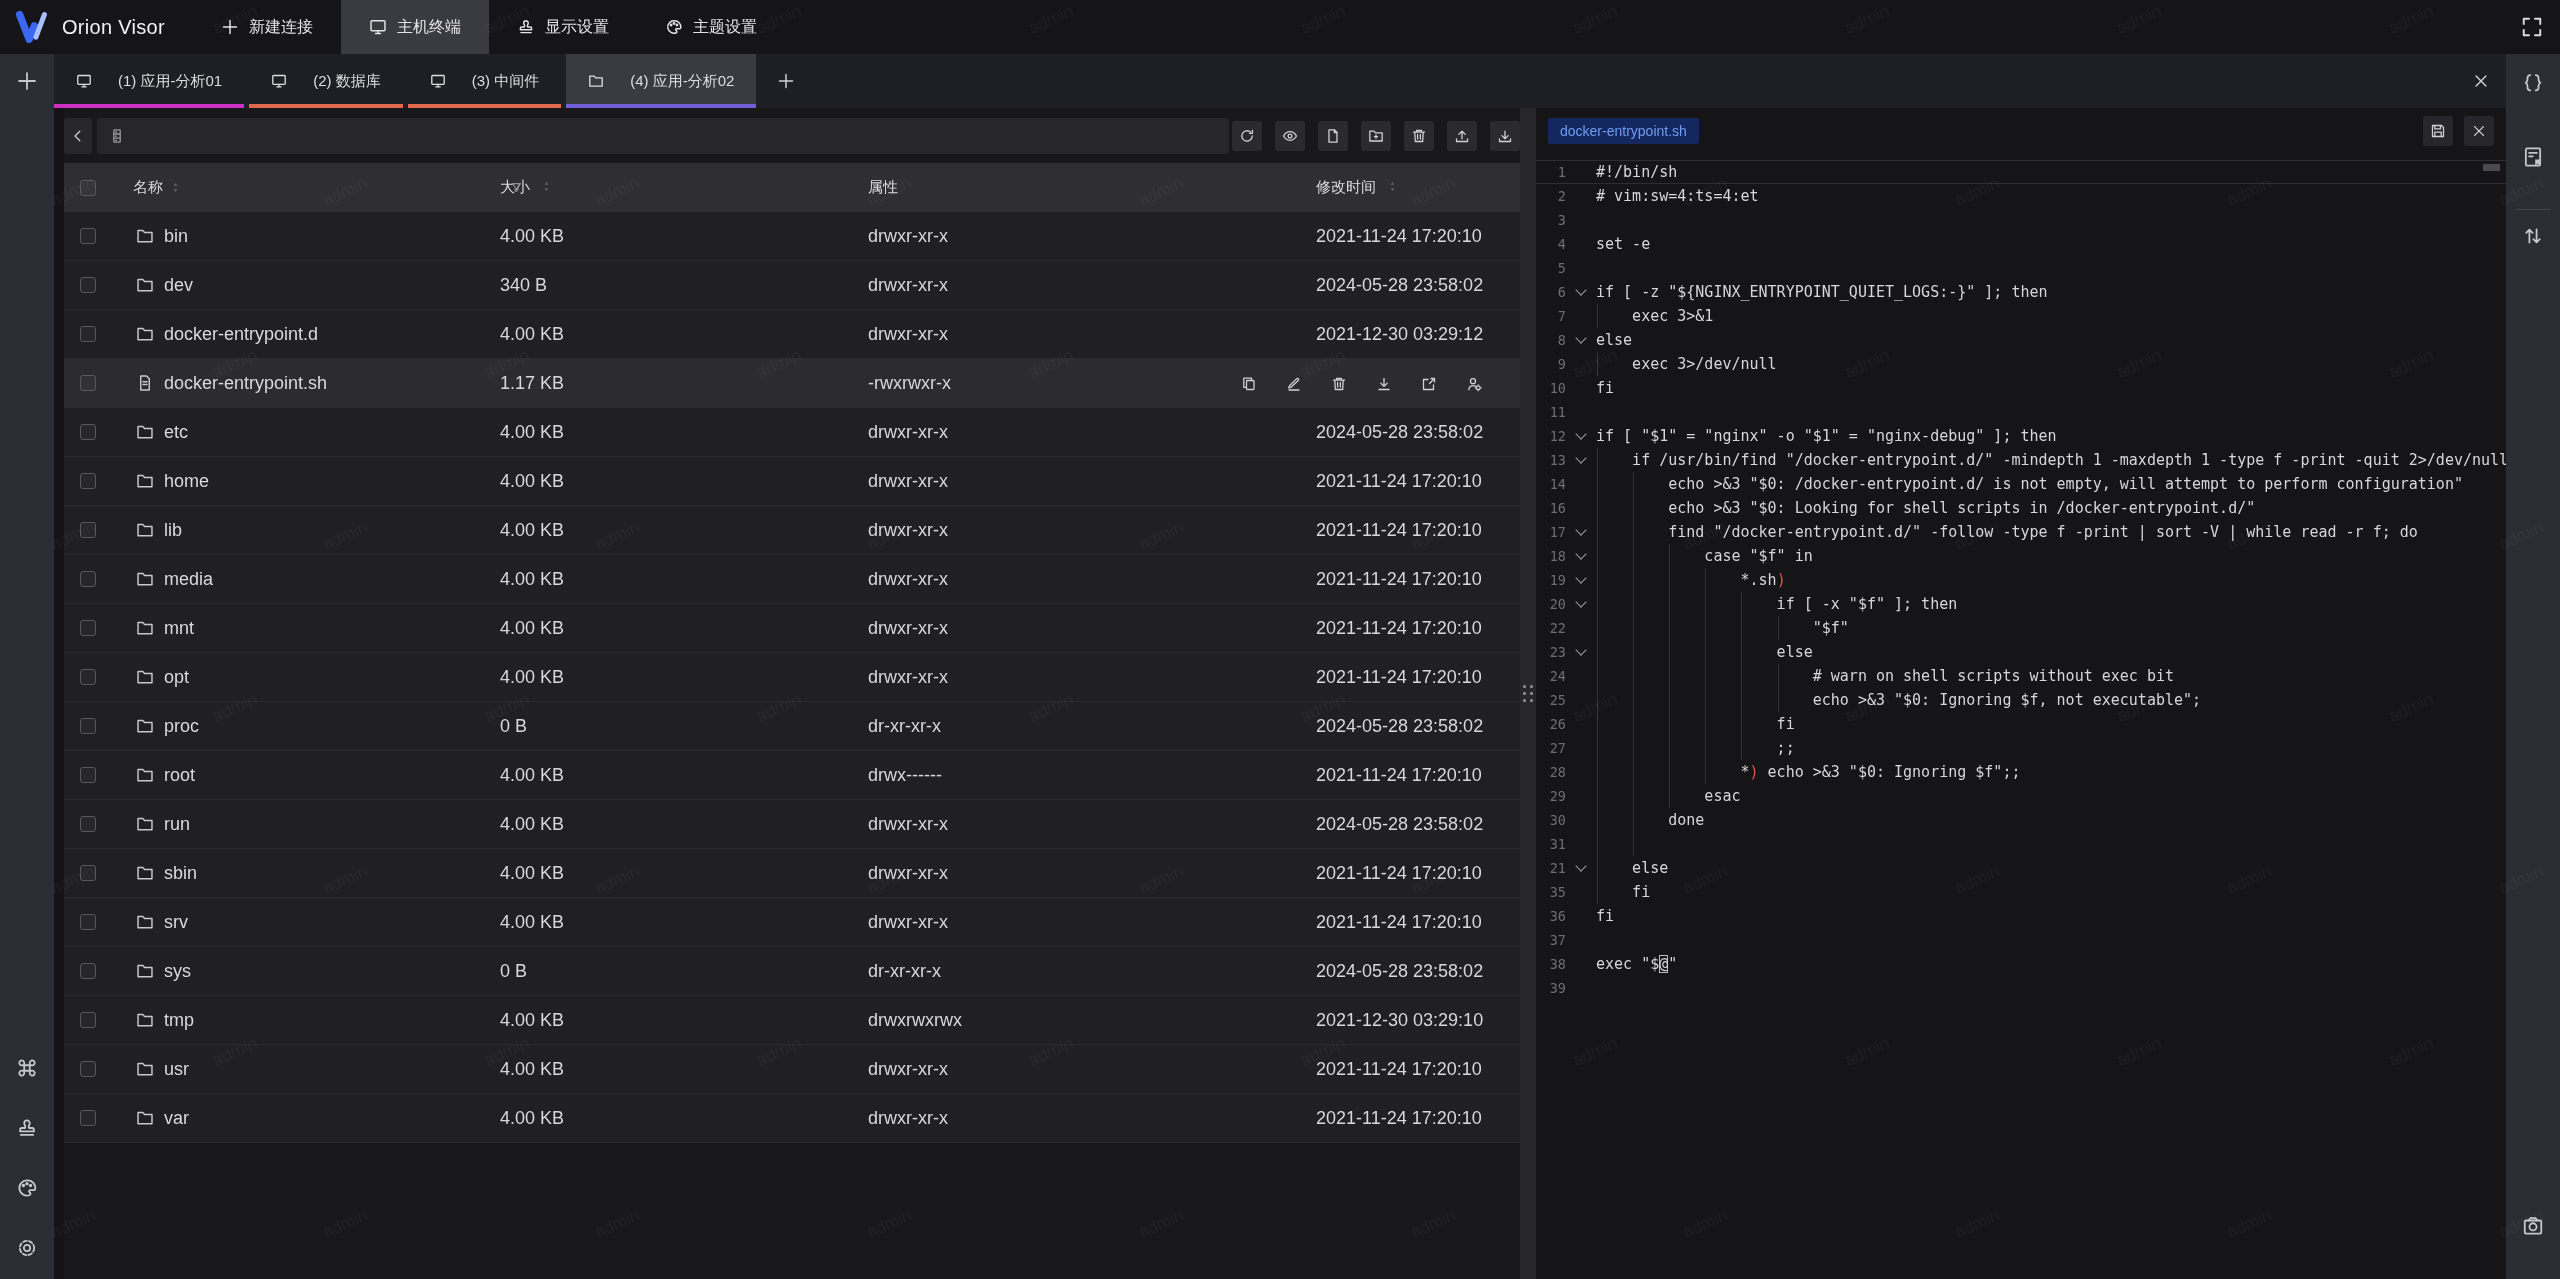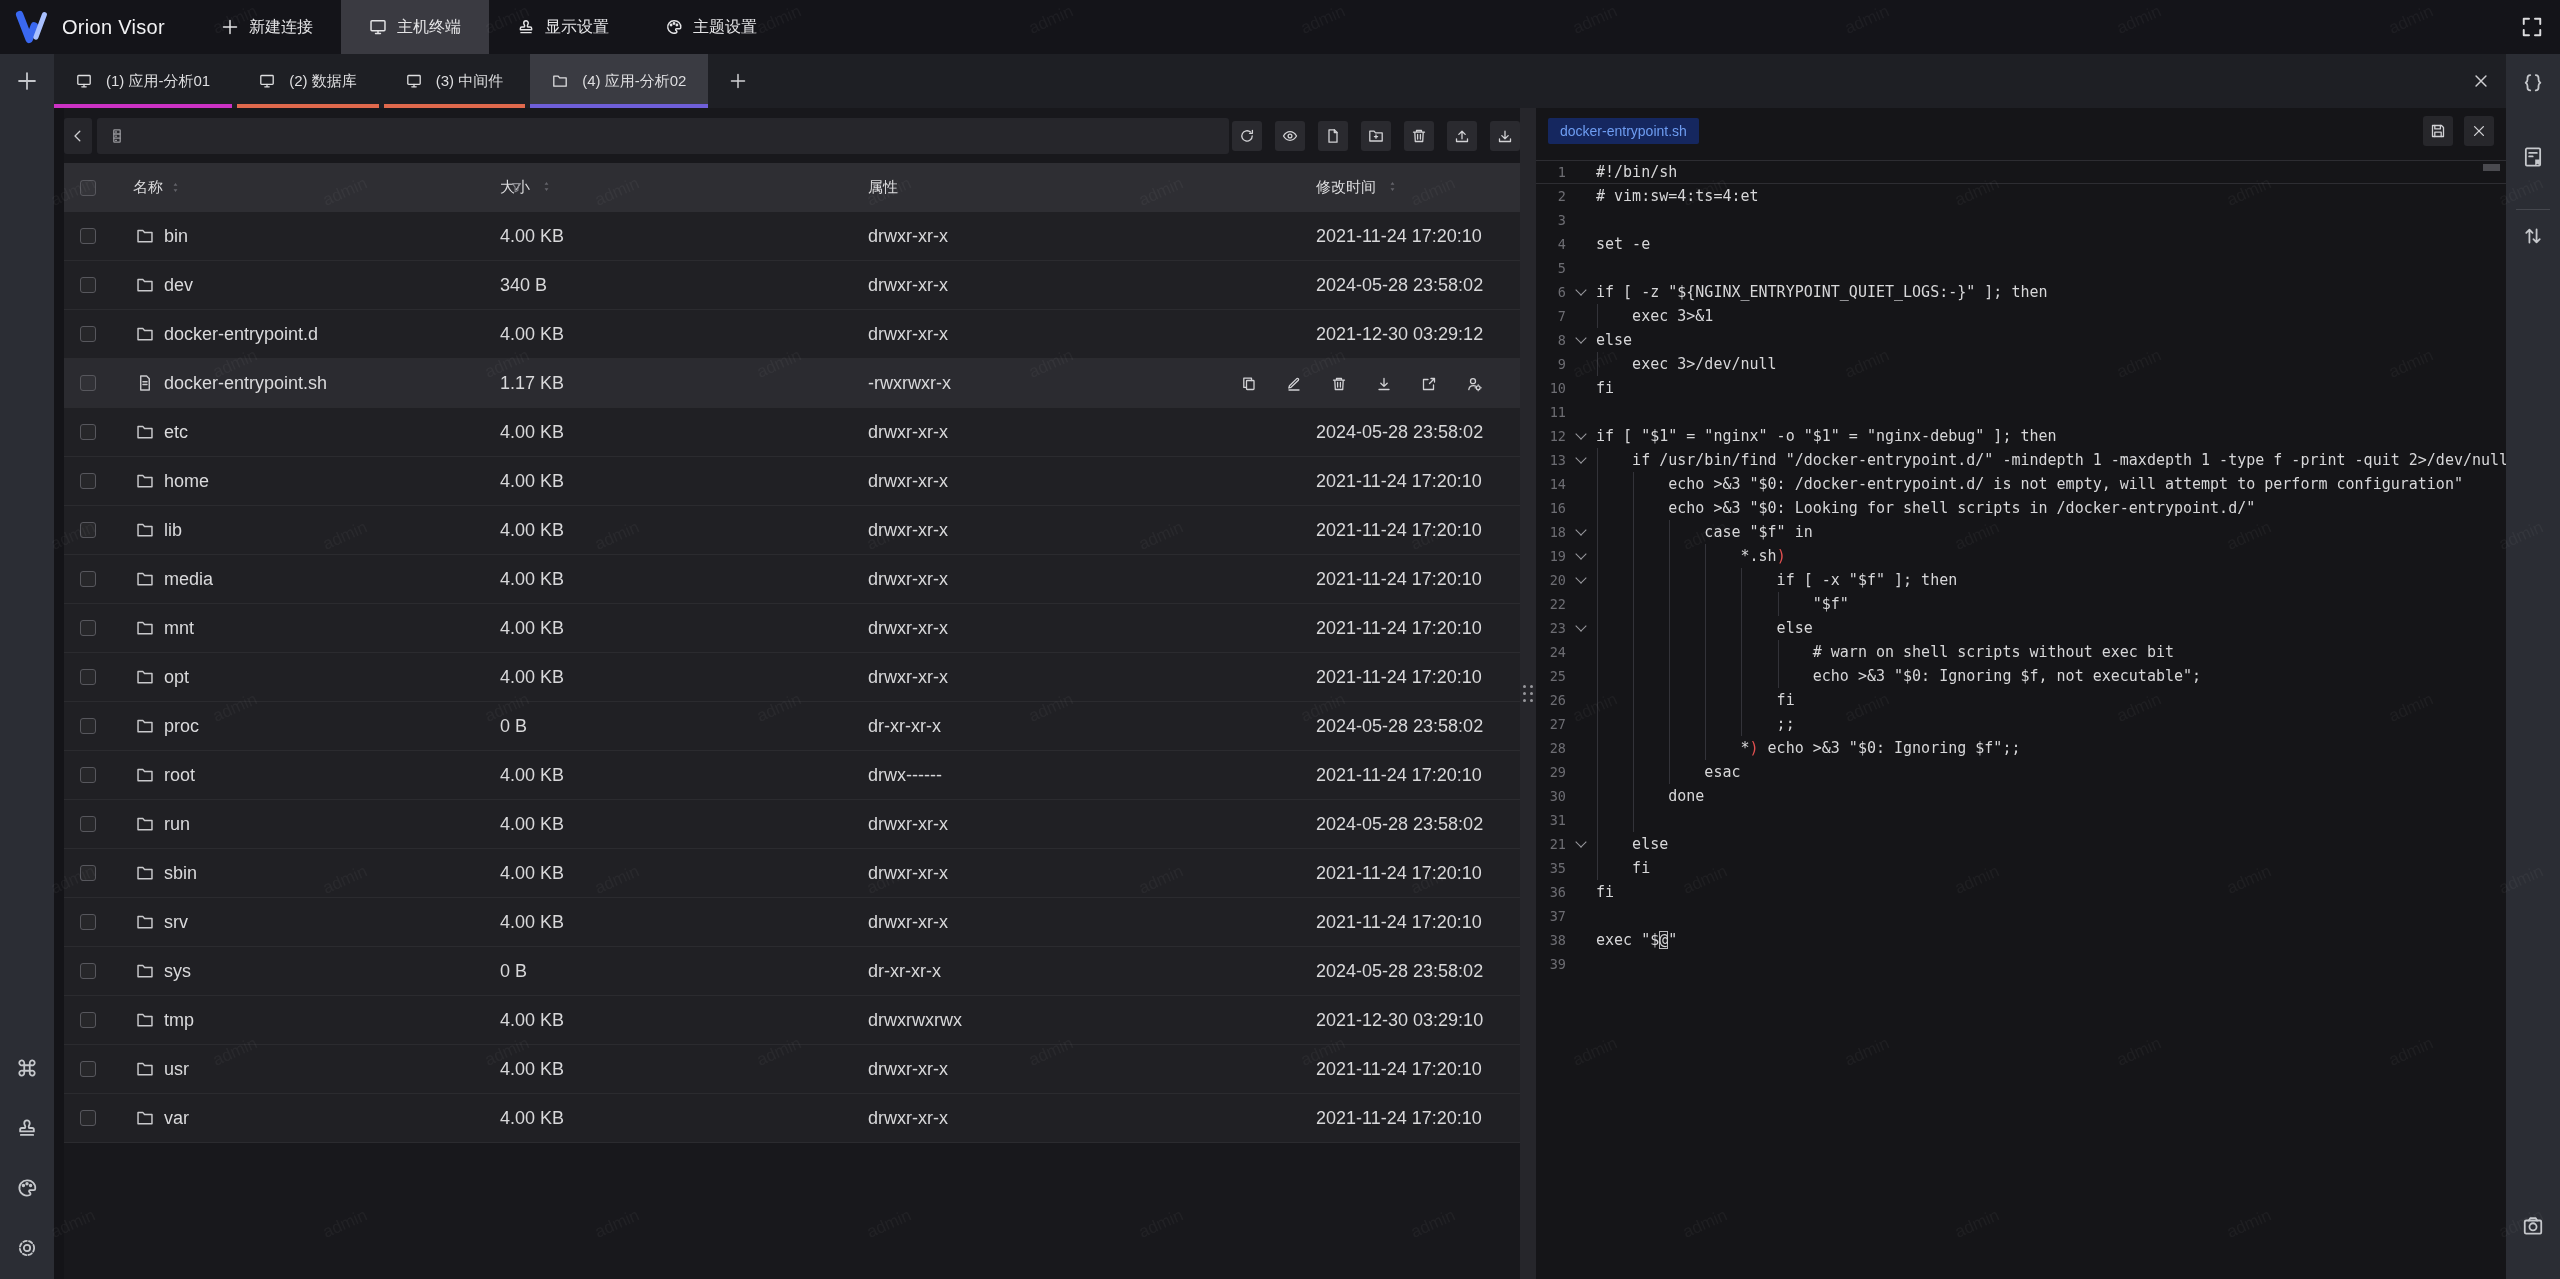--- a/index.html
+++ b/index.html
@@ -18,21 +18,21 @@
 .brand{display:flex;align-items:center;gap:12px;padding:0 28px 0 14px}
 .brand .logo svg{width:36px;height:36px}
 .brand .name{font-size:20px;font-weight:normal;color:#f2f2f4;letter-spacing:.3px}
 .menu{display:flex;height:100%}
 .menu-item{display:flex;align-items:center;gap:10px;padding:0 28px;font-size:16px;color:#e4e4e6;cursor:pointer}
 .menu-item.active{background:#3a3a41}
 #fullscreen-btn{margin-left:auto;margin-right:16px;color:#dcdcde;cursor:pointer}
 
 
 #tabbar{position:absolute;left:54px;top:54px;width:2452px;height:54px;background:#1e1f24;display:flex;align-items:stretch;z-index:4}
-.tab{display:flex;align-items:center;gap:14px;padding:0 22px;font-size:15px;color:#dedee0;position:relative;margin-right:5px;cursor:pointer;white-space:nowrap}
+.tab{display:flex;align-items:center;gap:26px;padding:0 22px;font-size:15px;color:#dedee0;position:relative;margin-right:5px;cursor:pointer;white-space:nowrap}
 .tab .bar{position:absolute;left:0;right:0;bottom:0;height:4px}
 .tab.active{background:#3a3b42}
 .tab-add{display:flex;align-items:center;padding:0 16px;color:#d2d2d5;cursor:pointer}
 .tab-close{margin-left:auto;align-self:center;margin-right:16px;color:#cfcfd2;cursor:pointer}
 
 
 #left-rail{position:absolute;left:0;top:54px;width:54px;height:1225px;background:#2b2d34;display:flex;flex-direction:column;align-items:center;z-index:4}
 #left-rail .rail-top{padding-top:16px}
 #left-rail .rail-bottom{margin-top:auto;display:flex;flex-direction:column;gap:38px;padding-bottom:20px}
 #right-rail{position:absolute;right:0;top:54px;width:54px;height:1225px;background:#2b2d34;display:flex;flex-direction:column;align-items:center;padding:18px 0 16px;z-index:4}
@@ -842,20 +842,27 @@
         </div>
         <div class="cline">
           <span class="lnum">14</span>
           <span class="fold"></span>
           <span class="ctext"><i class="guide" style="left:calc(0ch + 1px)"></i><i class="guide" style="left:calc(4ch + 1px)"></i>        echo &gt;&amp;3 "$0: /docker-entrypoint.d/ is not empty, will attempt to perform configuration"</span>
         </div>
         <div class="cline">
           <span class="lnum">16</span>
           <span class="fold"></span>
           <span class="ctext"><i class="guide" style="left:calc(0ch + 1px)"></i><i class="guide" style="left:calc(4ch + 1px)"></i>        echo &gt;&amp;3 "$0: Looking for shell scripts in /docker-entrypoint.d/"</span>
+        </div>
+        <div class="cline">
+          <span class="lnum">17</span>
+          <span class="fold">
+            <i class="chev"></i>
+          </span>
+          <span class="ctext"><i class="guide" style="left:calc(0ch + 1px)"></i><i class="guide" style="left:calc(4ch + 1px)"></i>        find "/docker-entrypoint.d/" -follow -type f -print | sort -V | while read -r f; do</span>
         </div>
         <div class="cline">
           <span class="lnum">18</span>
           <span class="fold">
             <i class="chev"></i>
           </span>
           <span class="ctext"><i class="guide" style="left:calc(0ch + 1px)"></i><i class="guide" style="left:calc(4ch + 1px)"></i><i class="guide" style="left:calc(8ch + 1px)"></i>            case "$f" in</span>
         </div>
         <div class="cline">
           <span class="lnum">19</span>

